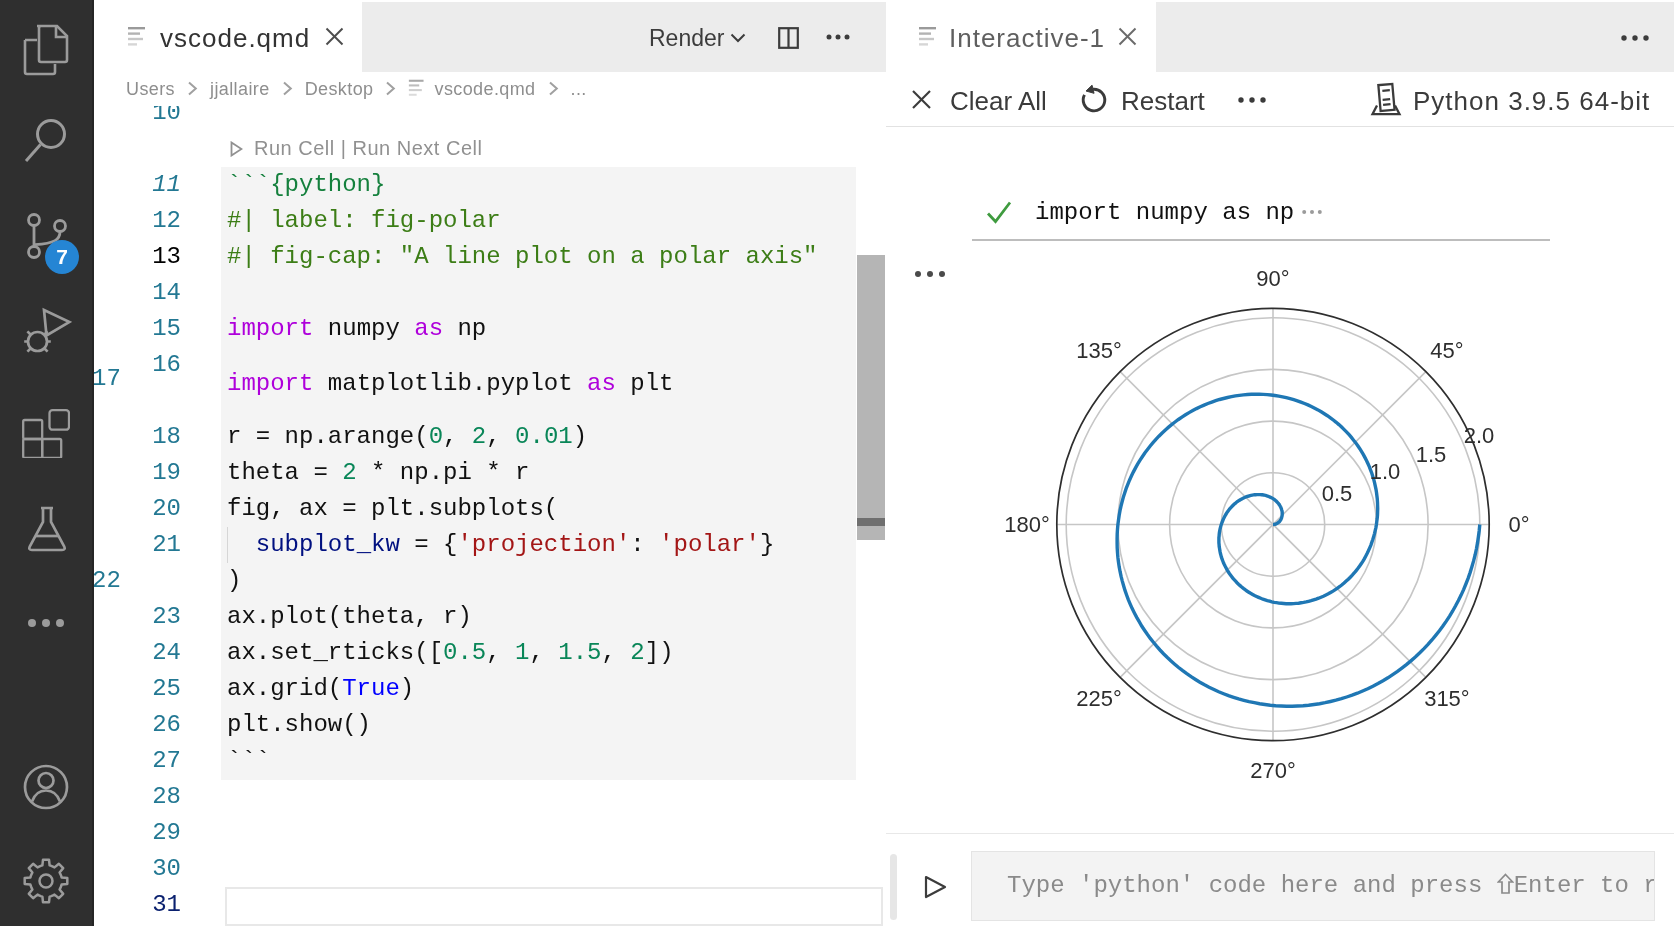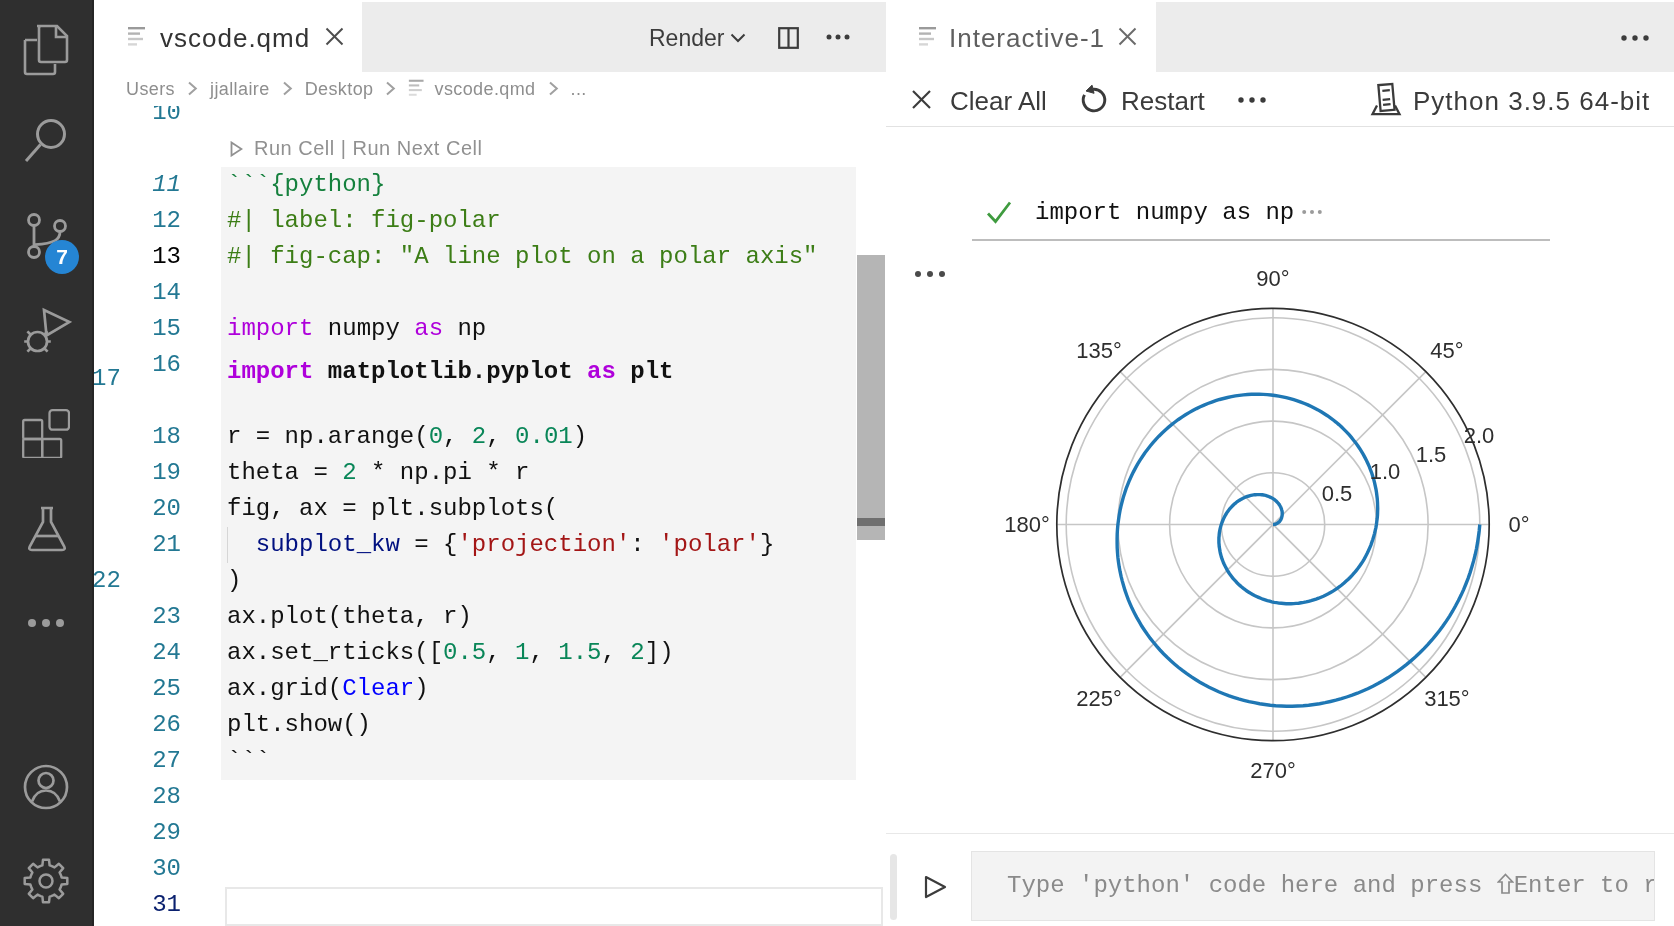--- a/index.html
+++ b/index.html
@@ -39,29 +39,29 @@
 <div style="position:absolute;left:92px;top:707px;width:89px;height:36px;line-height:36px;text-align:right;color:#237893;">26</div>
 <div style="position:absolute;left:92px;top:743px;width:89px;height:36px;line-height:36px;text-align:right;color:#237893;">27</div>
 <div style="position:absolute;left:92px;top:779px;width:89px;height:36px;line-height:36px;text-align:right;color:#237893;">28</div>
 <div style="position:absolute;left:92px;top:815px;width:89px;height:36px;line-height:36px;text-align:right;color:#237893;">29</div>
 <div style="position:absolute;left:92px;top:851px;width:89px;height:36px;line-height:36px;text-align:right;color:#237893;">30</div>
 <div style="position:absolute;left:92px;top:887px;width:89px;height:36px;line-height:36px;text-align:right;color:#0b216f;">31</div>
 <div style="position:absolute;left:227px;top:167px;height:36px;line-height:36px;white-space:pre;"><span style="color:#15803d">```{python}</span></div>
 <div style="position:absolute;left:227px;top:203px;height:36px;line-height:36px;white-space:pre;"><span style="color:#3c7d16">#| label: fig-polar</span></div>
 <div style="position:absolute;left:227px;top:239px;height:36px;line-height:36px;white-space:pre;"><span style="color:#3c7d16">#| fig-cap: "A line plot on a polar axis"</span></div>
 <div style="position:absolute;left:227px;top:311px;height:36px;line-height:36px;white-space:pre;"><span style="color:#af00db">import</span><span style="color:#111111"> numpy </span><span style="color:#af00db">as</span><span style="color:#111111"> np</span></div>
-<div style="position:absolute;left:227px;top:354px;height:36px;line-height:36px;white-space:pre;font-weight:bold;"><span style="color:#af00db">import</span><span style="color:#111111"> matplotlib.pyplot </span><span style="color:#af00db">as</span><span style="color:#111111"> plt</span></div>
+<div style="position:absolute;left:227px;top:366px;height:36px;line-height:36px;white-space:pre;"><span style="color:#af00db">import</span><span style="color:#111111"> matplotlib.pyplot </span><span style="color:#af00db">as</span><span style="color:#111111"> plt</span></div>
 <div style="position:absolute;left:227px;top:419px;height:36px;line-height:36px;white-space:pre;"><span style="color:#111111">r = np.arange(</span><span style="color:#098658">0</span><span style="color:#111111">, </span><span style="color:#098658">2</span><span style="color:#111111">, </span><span style="color:#098658">0.01</span><span style="color:#111111">)</span></div>
 <div style="position:absolute;left:227px;top:455px;height:36px;line-height:36px;white-space:pre;"><span style="color:#111111">theta = </span><span style="color:#098658">2</span><span style="color:#111111"> * np.pi * r</span></div>
 <div style="position:absolute;left:227px;top:491px;height:36px;line-height:36px;white-space:pre;"><span style="color:#111111">fig, ax = plt.subplots(</span></div>
 <div style="position:absolute;left:227px;top:527px;height:36px;line-height:36px;white-space:pre;"><span style="color:#111111">&nbsp;&nbsp;</span><span style="color:#001080">subplot_kw</span><span style="color:#111111"> = {</span><span style="color:#a31515">'projection'</span><span style="color:#111111">: </span><span style="color:#a31515">'polar'</span><span style="color:#111111">}</span></div>
 <div style="position:absolute;left:227px;top:563px;height:36px;line-height:36px;white-space:pre;"><span style="color:#111111">)</span></div>
 <div style="position:absolute;left:227px;top:599px;height:36px;line-height:36px;white-space:pre;"><span style="color:#111111">ax.plot(theta, r)</span></div>
 <div style="position:absolute;left:227px;top:635px;height:36px;line-height:36px;white-space:pre;"><span style="color:#111111">ax.set_rticks([</span><span style="color:#098658">0.5</span><span style="color:#111111">, </span><span style="color:#098658">1</span><span style="color:#111111">, </span><span style="color:#098658">1.5</span><span style="color:#111111">, </span><span style="color:#098658">2</span><span style="color:#111111">])</span></div>
-<div style="position:absolute;left:227px;top:671px;height:36px;line-height:36px;white-space:pre;"><span style="color:#111111">ax.grid(</span><span style="color:#0000ff">Clear</span><span style="color:#111111">)</span></div>
+<div style="position:absolute;left:227px;top:671px;height:36px;line-height:36px;white-space:pre;"><span style="color:#111111">ax.grid(</span><span style="color:#0000ff">True</span><span style="color:#111111">)</span></div>
 <div style="position:absolute;left:227px;top:707px;height:36px;line-height:36px;white-space:pre;"><span style="color:#111111">plt.show()</span></div>
 <div style="position:absolute;left:227px;top:743px;height:36px;line-height:36px;white-space:pre;"><span style="color:#111111">```</span></div>
 </div>
 
 <div class="abs" style="left:857px;top:255px;width:28px;height:285px;background:#b5b5b5"></div>
 <div class="abs" style="left:857px;top:518px;width:28px;height:8px;background:#6f6f6f"></div>
 
 <div class="abs" style="left:92px;top:0;width:794px;height:72px;background:#ececec;z-index:3"></div>
 <div class="abs" style="left:92px;top:0;width:1582px;height:2px;background:#fff;z-index:5"></div>
 <div class="abs" style="left:93px;top:0;width:269px;height:72px;background:#fff;z-index:4"></div>

